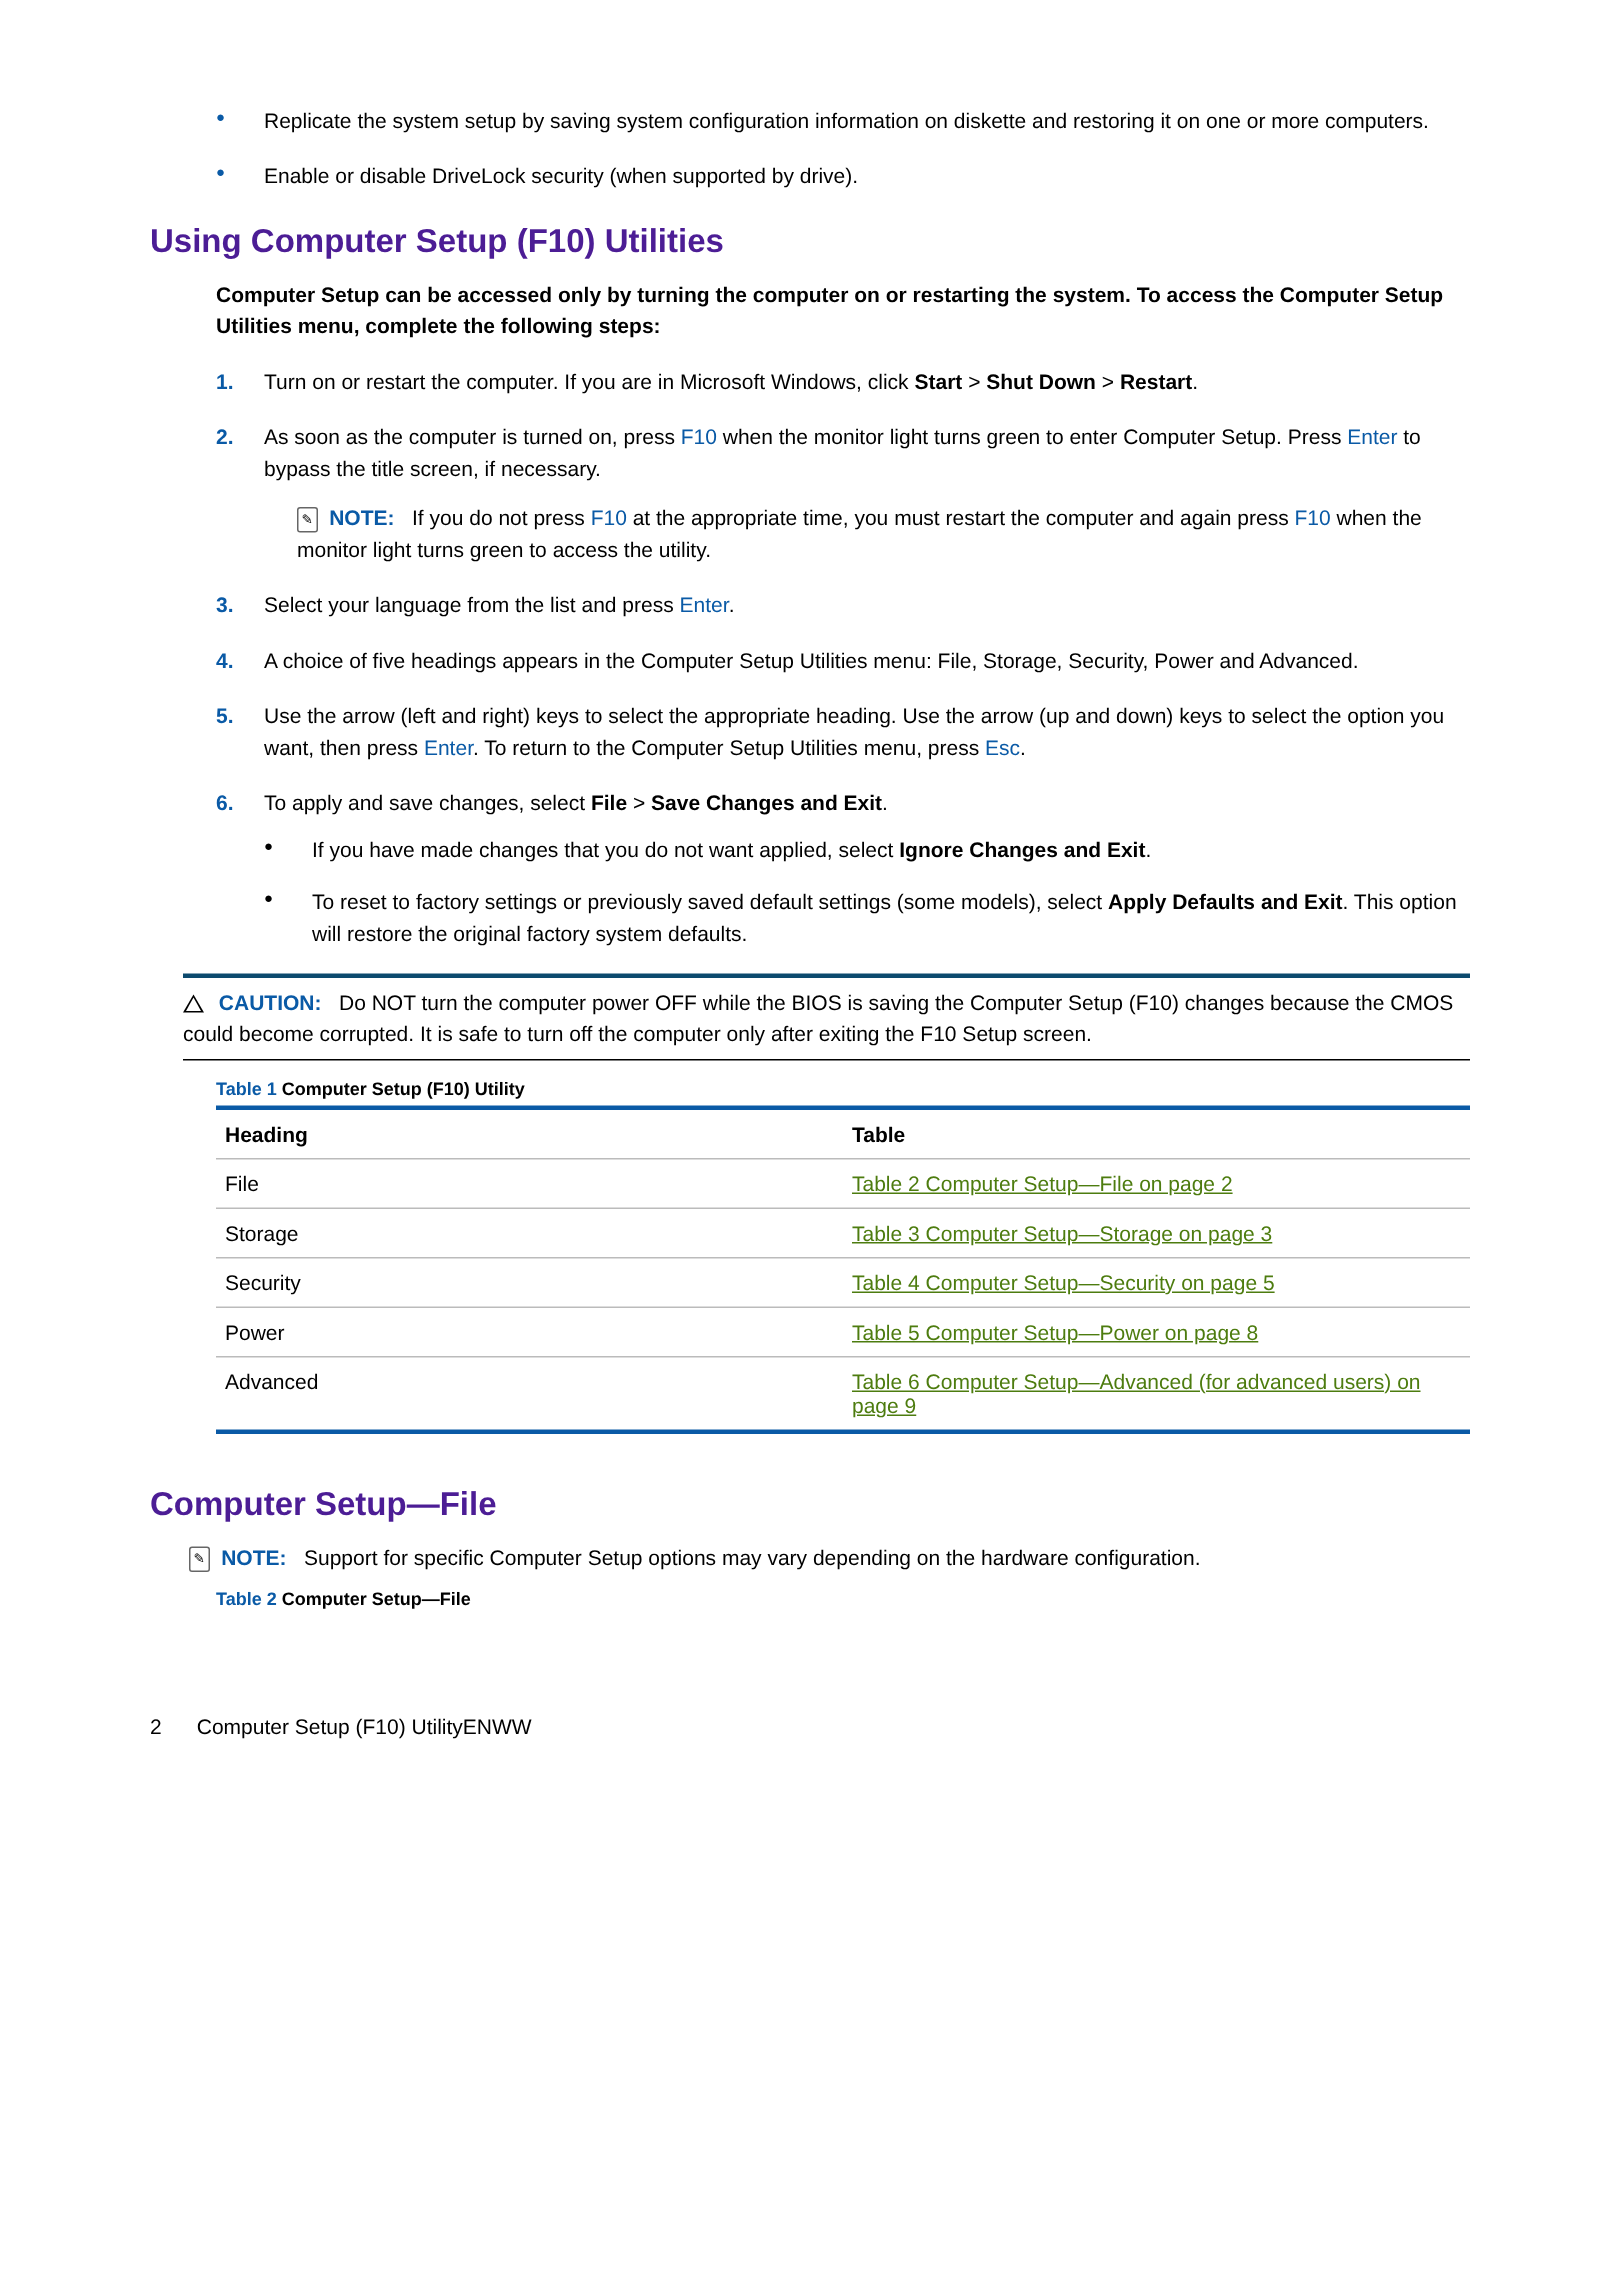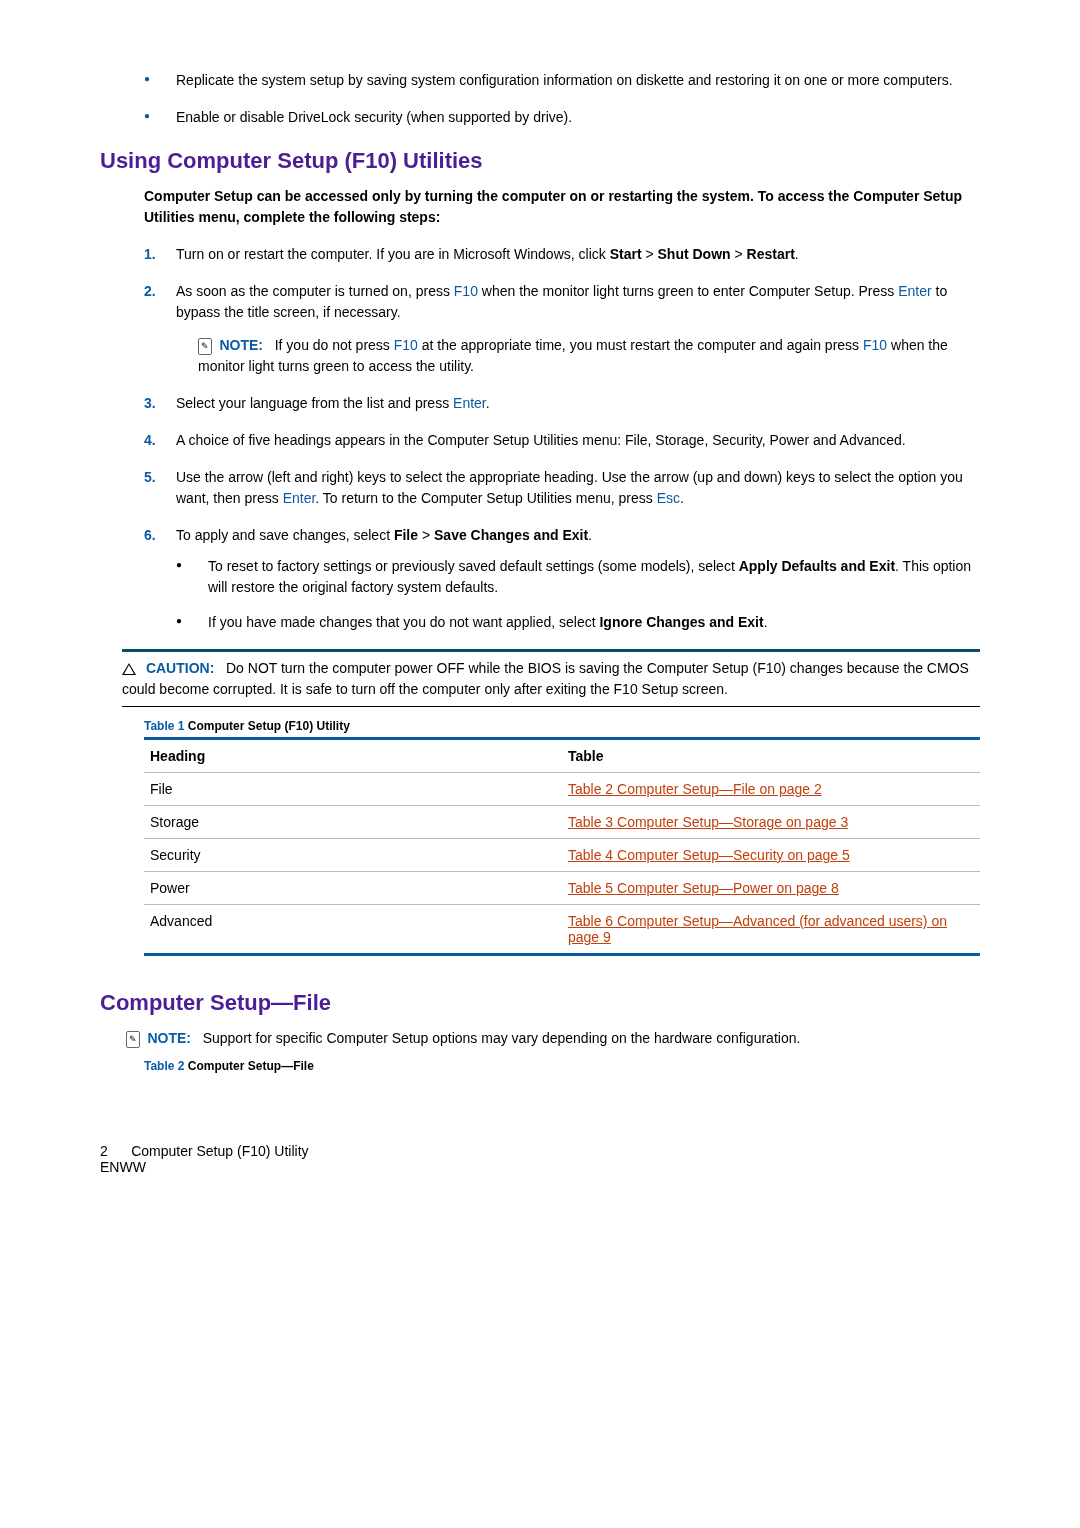--- a/index.html
+++ b/index.html
@@ -165,21 +165,21 @@
   }
   table.setup td {
     padding: 8px 6px;
     border-bottom: 1px solid #bbb;
     vertical-align: top;
   }
   table.setup tbody tr:last-child td {
     border-bottom: 3px solid #0a5aa6;
   }
   .lnk {
-    color: #c2410c;
+    color: #4d7c0f;
     text-decoration: underline;
     margin-top: 11px;
   }
   .note-outer {
     margin-left: 26px;
     margin-bottom: 8px;
   }
   .table2-wrap {
     margin-left: 44px;
   }
@@ -196,21 +196,20 @@
     font-weight: bold;
     padding: 8px 6px;
     border-bottom: 3px solid #0a5aa6;
   }
   .col-opt { width: 23%; }
   .footer {
     display: flex;
     justify-content: flex-start;
     margin-top: 70px;
     font-size: 14px;
-    flex-direction: column;
   }
 </style>
 </head>
 <body>
 
 <div class="page">
 
   <ul class="top-bullets">
     <li>Replicate the system setup by saving system configuration information on diskette and restoring it on one or more computers.</li>
     <li>Enable or disable DriveLock security (when supported by drive).</li>
@@ -237,24 +236,24 @@
         <span>Select your language from the list and press </span><span class="key">Enter</span><span>.</span>
       </li>
       <li>A choice of five headings appears in the Computer Setup Utilities menu: File, Storage, Security, Power and Advanced.</li>
       <li>
         <span>Use the arrow (left and right) keys to select the appropriate heading. Use the arrow (up and down) keys to select the option you want, then press </span><span class="key">Enter</span><span>. To return to the Computer Setup Utilities menu, press </span><span class="key">Esc</span><span>.</span>
       </li>
       <li>
         <span>To apply and save changes, select </span><strong>File</strong><span> &gt; </span><strong>Save Changes and Exit</strong><span>.</span>
         <ul class="sub-bullets">
           <li>
-            <span>To reset to factory settings or previously saved default settings (some models), select </span><strong>Apply Defaults and Exit</strong><span>. This option will restore the original factory system defaults.</span>
+            <span>If you have made changes that you do not want applied, select </span><strong>Ignore Changes and Exit</strong><span>.</span>
           </li>
           <li>
-            <span>If you have made changes that you do not want applied, select </span><strong>Ignore Changes and Exit</strong><span>.</span>
+            <span>To reset to factory settings or previously saved default settings (some models), select </span><strong>Apply Defaults and Exit</strong><span>. This option will restore the original factory system defaults.</span>
           </li>
         </ul>
       </li>
     </ol>
   </div>
 
   <div class="caution-block" style="margin-left:22px;">
     <span class="caution-tri"></span>
     <span class="caution-label">CAUTION:</span>
     &nbsp;&nbsp;<span>Do NOT turn the computer power OFF while the BIOS is saving the Computer Setup (F10) changes because the CMOS could become corrupted. It is safe to turn off the computer only after exiting the F10 Setup screen.</span>

